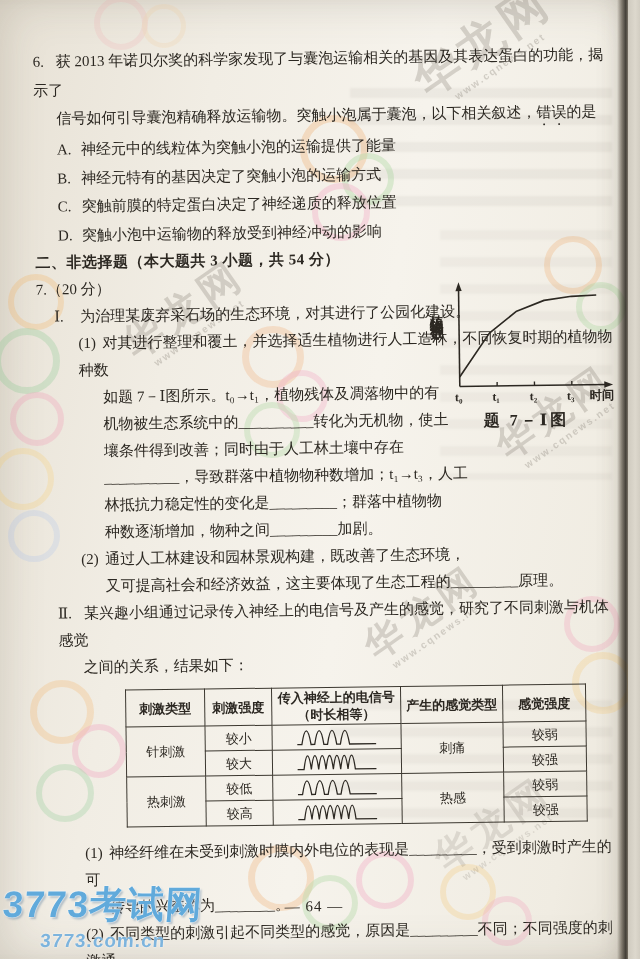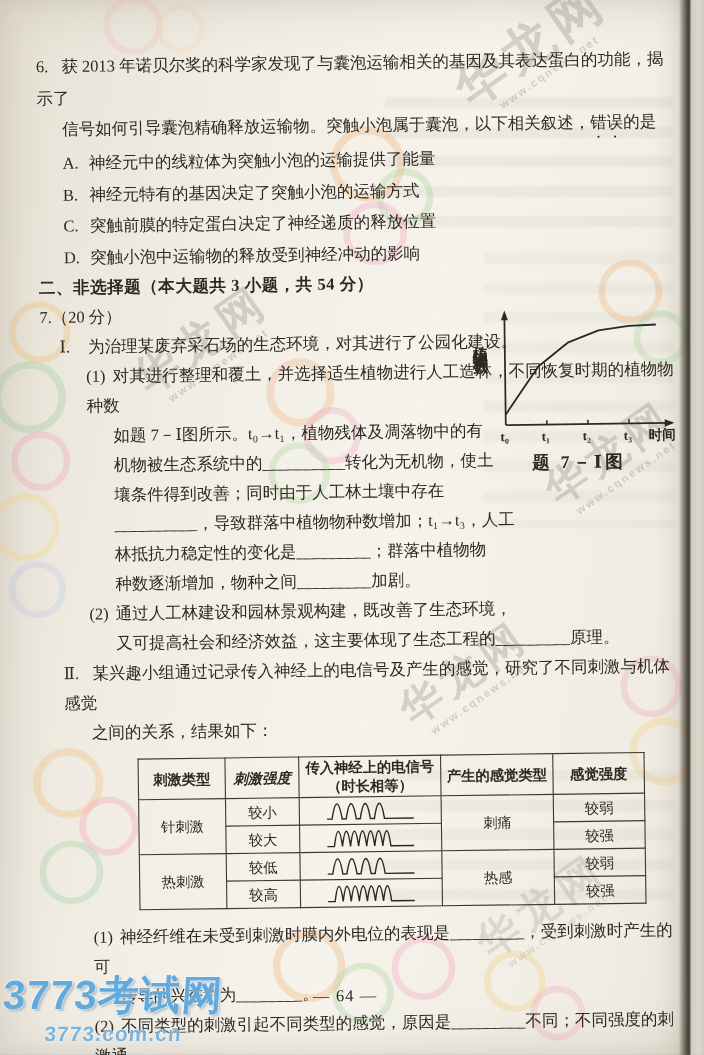--- a/index.html
+++ b/index.html
@@ -187,21 +187,21 @@
 
         <div class="part-row">
           <span class="pt-label">Ⅱ.</span><span>某兴趣小组通过记录传入神经上的电信号及产生的感觉，研究了不同刺激与机体感觉</span>
         </div>
         <div class="cont2">之间的关系，结果如下：</div>
 
         <table class="sig">
           <tbody>
               <tr>
             <th style="width:70px;">刺激类型</th>
-            <th style="width:58px;font-style:italic;">刺激强度</th>
+            <th style="width:58px;">刺激强度</th>
             <th style="width:120px;">
               <span>传入神经上的电信号</span><br>
               <span>（时长相等）</span>
             </th>
             <th style="width:93px;">产生的感觉类型</th>
             <th style="width:74px;">感觉强度</th>
           </tr>
           <tr>
             <td rowspan="2">针刺激</td>
             <td>较小</td>

